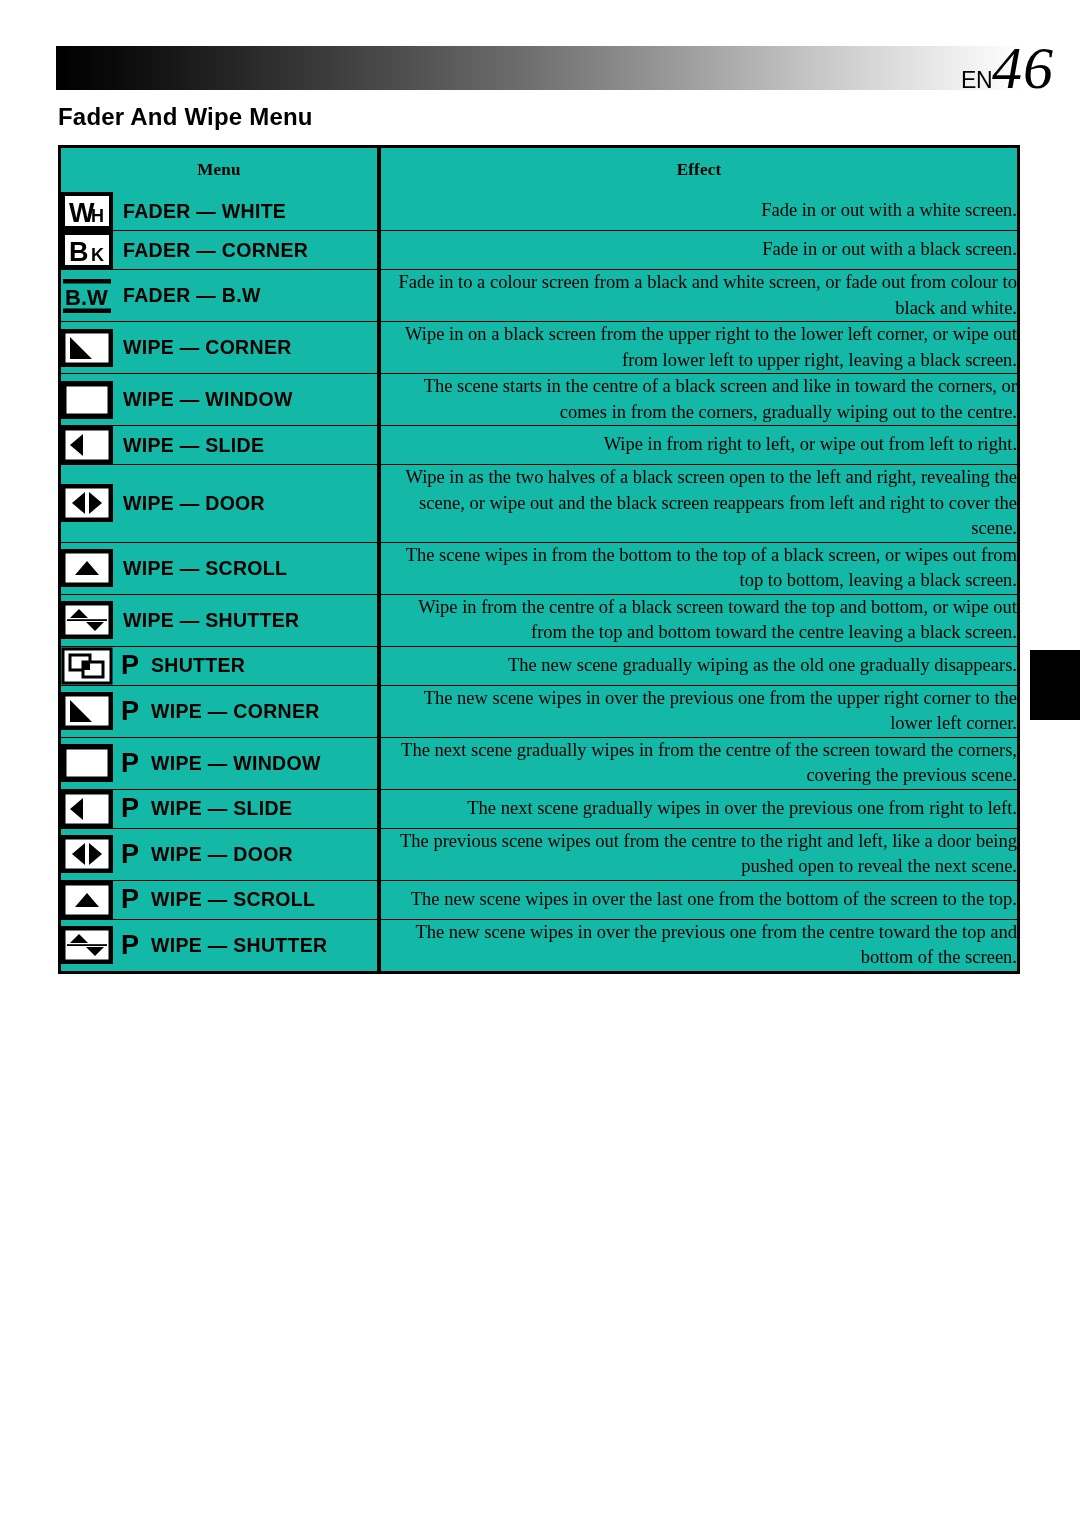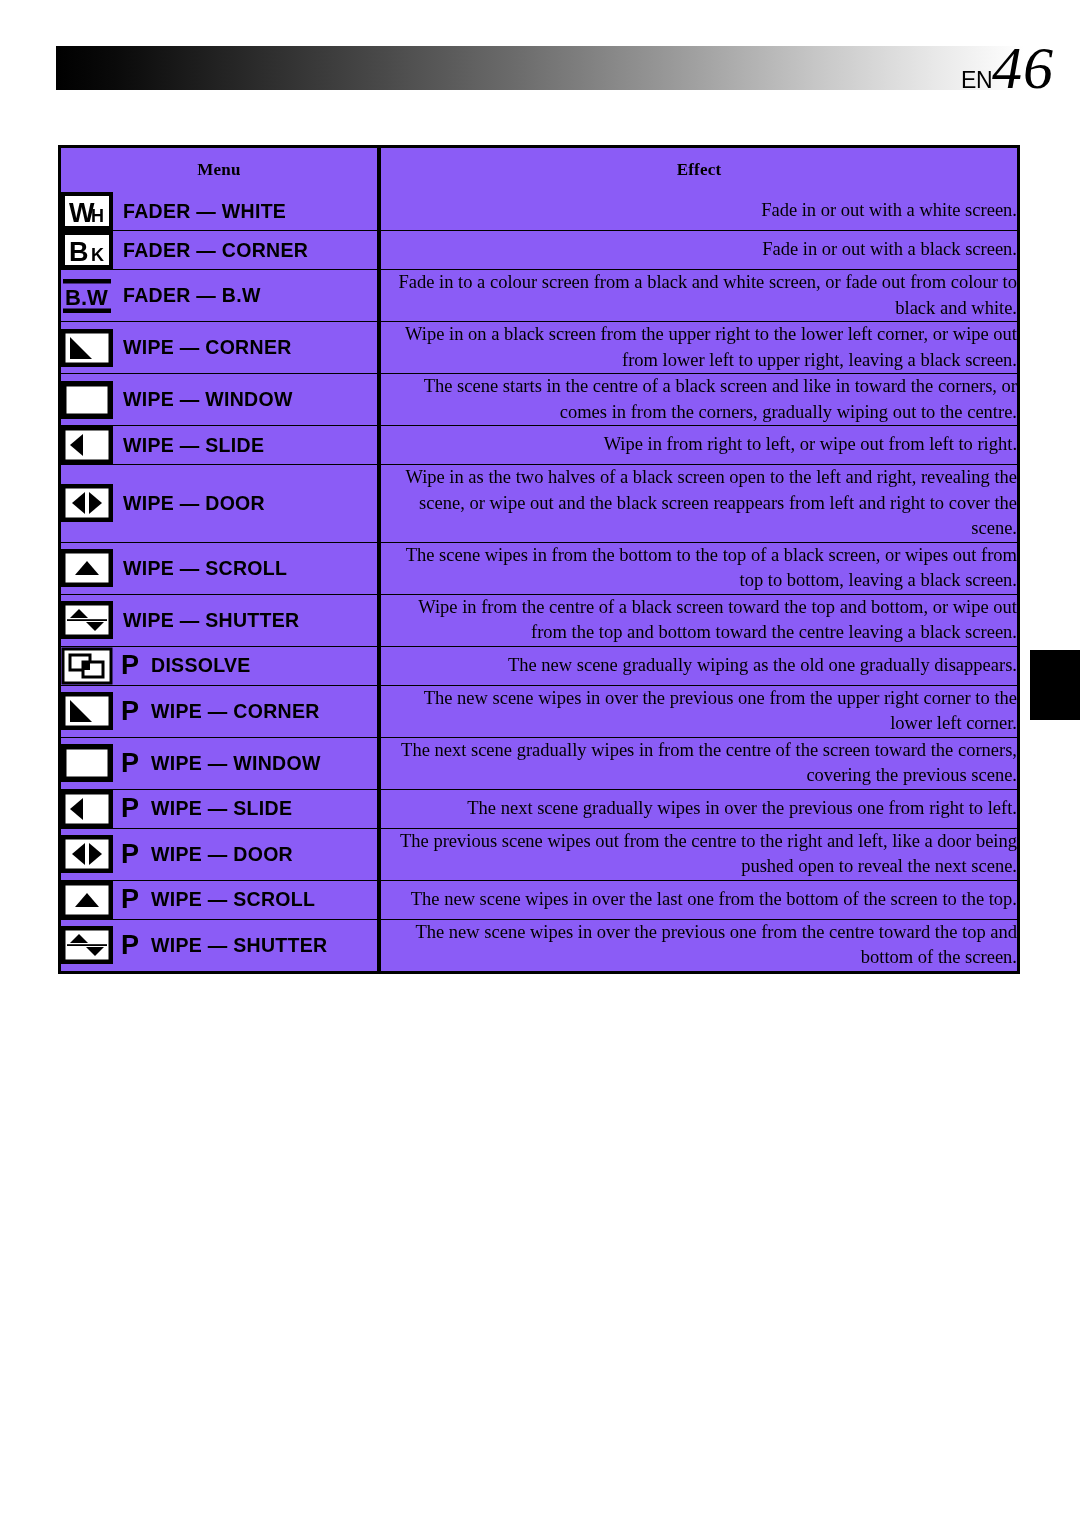--- a/index.html
+++ b/index.html
@@ -76,21 +76,21 @@
   }
 
   
   .table-wrap {
     position: absolute;
     left: 58px;
     top: 145px;
     width: 962px;
     border: 3px solid #000;
     box-sizing: border-box;
-    background: #8b5cf6;
+    background: #14b8a6;
   }
   table.menu-table {
     border-collapse: collapse;
     width: 100%;
     table-layout: fixed;
   }
   table.menu-table col.c-menu { width: 318px; }
   table.menu-table col.c-effect { width: auto; }
 
   table.menu-table th, table.menu-table td {
@@ -172,20 +172,21 @@
 <div class="page">
 
   <div class="header">
     <div class="header-bar"></div>
     <div class="header-pagenum">
       <span class="en">EN</span>
       <span class="num">46</span>
     </div>
   </div>
 
+  <div class="section-title">Fader And Wipe Menu</div>
 
   <div class="table-wrap">
     <table class="menu-table">
       <colgroup>
           <col class="c-menu">
           <col class="c-effect">
         </colgroup>
       <thead>
         <tr>
           <th class="menu-head">Menu</th>
@@ -329,21 +330,21 @@
               <div class="menu-inner">
                 <span class="icon">
                   <svg width="52" height="38" viewBox="0 0 52 38">
                     <rect x="2" y="2" width="48" height="34" fill="#fff" stroke="#000" stroke-width="3"></rect>
                     <rect x="9" y="8" width="20" height="15" fill="#fff" stroke="#000" stroke-width="3"></rect>
                     <rect x="22" y="15" width="20" height="15" fill="#fff" stroke="#000" stroke-width="3"></rect>
                     <rect x="22" y="15" width="7" height="8" fill="#000"></rect>
                   </svg>
                 </span>
                 <span class="pmark">P</span>
-                <span class="menu-label">DISSOLVE</span>
+                <span class="menu-label">SHUTTER</span>
               </div>
             </td>
             <td class="effect-cell">The new scene gradually wiping as the old one gradually disappears.</td>
           </tr>
           <tr>
             <td class="menu-cell">
               <div class="menu-inner">
                 <span class="icon">
                   <svg width="52" height="38" viewBox="0 0 52 38">
                     <rect x="2" y="2" width="48" height="34" fill="#fff" stroke="#000" stroke-width="5"></rect>

